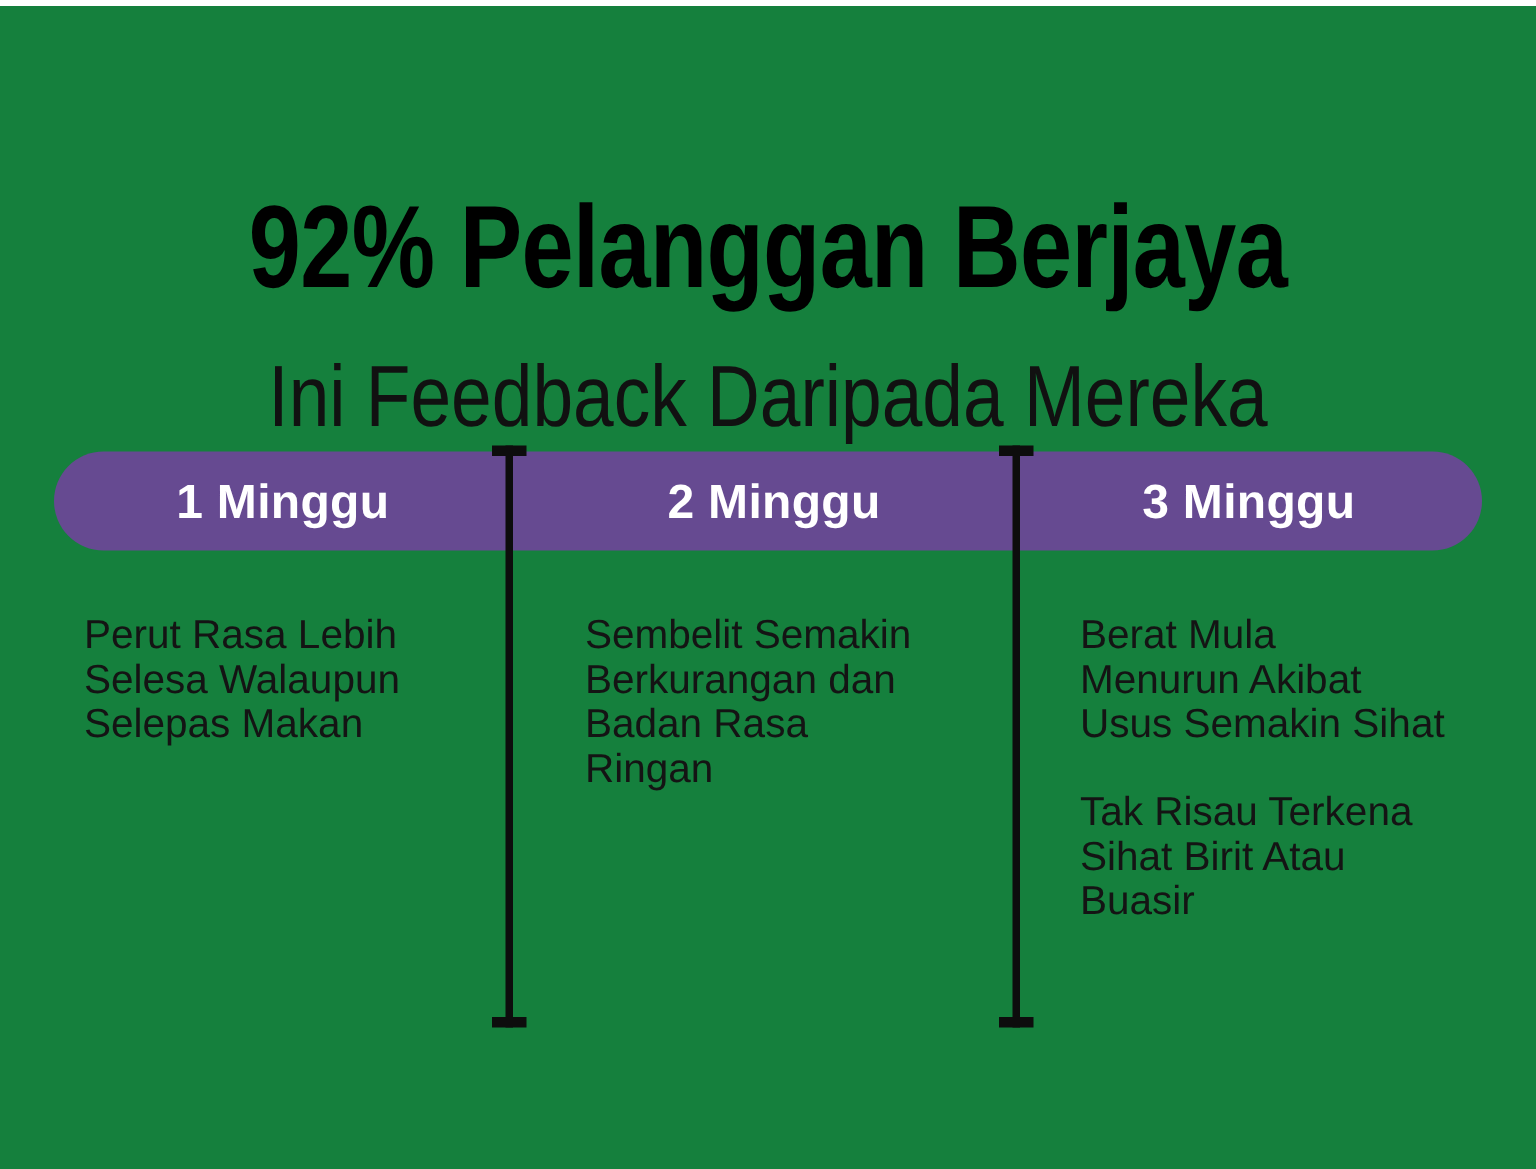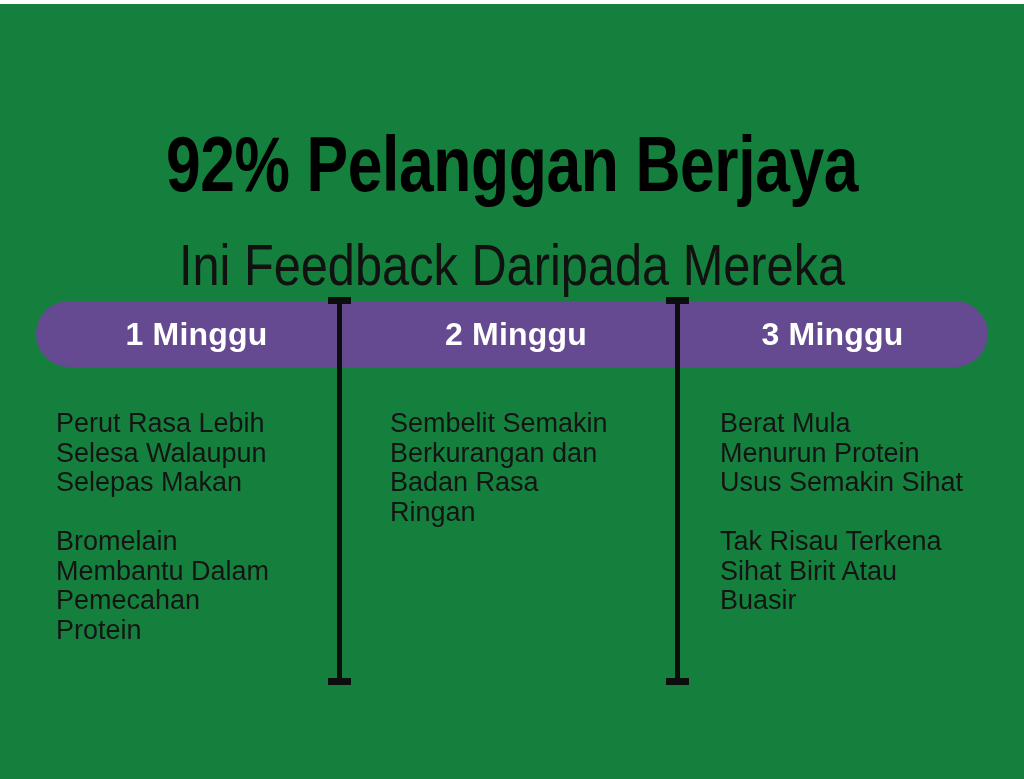--- a/index.html
+++ b/index.html
@@ -74,21 +74,21 @@
     align-items: center;
     justify-content: center;
     font-family: "Liberation Sans", sans-serif;
     font-weight: 700;
     font-size: 32px;
     line-height: 66px;
     color: #ffffff;
     white-space: nowrap;
     letter-spacing: 0.2px;
   }
-  .header-cell.c0 { left: 8px;   width: 305px; text-align: center; }
+  .header-cell.c0 { left: 0px;   width: 305px; text-align: center; }
   .header-cell.c1 { left: 312px; width: 336px; }
   .header-cell.c2 { left: 641px; width: 311px; }
 
   
   .divider {
     position: absolute;
     top: 293px;
     width: 5px;
     height: 388px;
     background: #0d0d0d;
@@ -153,36 +153,32 @@
 
   <div class="divider d1"></div>
   <div class="divider d2"></div>
 
   <div class="columns">
 
     <div class="column col0">
       <p class="entry">Perut Rasa Lebih
 Selesa Walaupun
 Selepas Makan</p>
-      <p class="entry">Bromelain
-Membantu Dalam
-Pemecahan
-Protein</p>
     </div>
 
     <div class="column col1">
       <p class="entry">Sembelit Semakin
 Berkurangan dan
 Badan Rasa
 Ringan</p>
     </div>
 
     <div class="column col2">
       <p class="entry">Berat Mula
-Menurun Protein
+Menurun Akibat
 Usus Semakin Sihat</p>
       <p class="entry">Tak Risau Terkena
 Sihat Birit Atau
 Buasir</p>
     </div>
 
   </div>
 
 </div>
 

